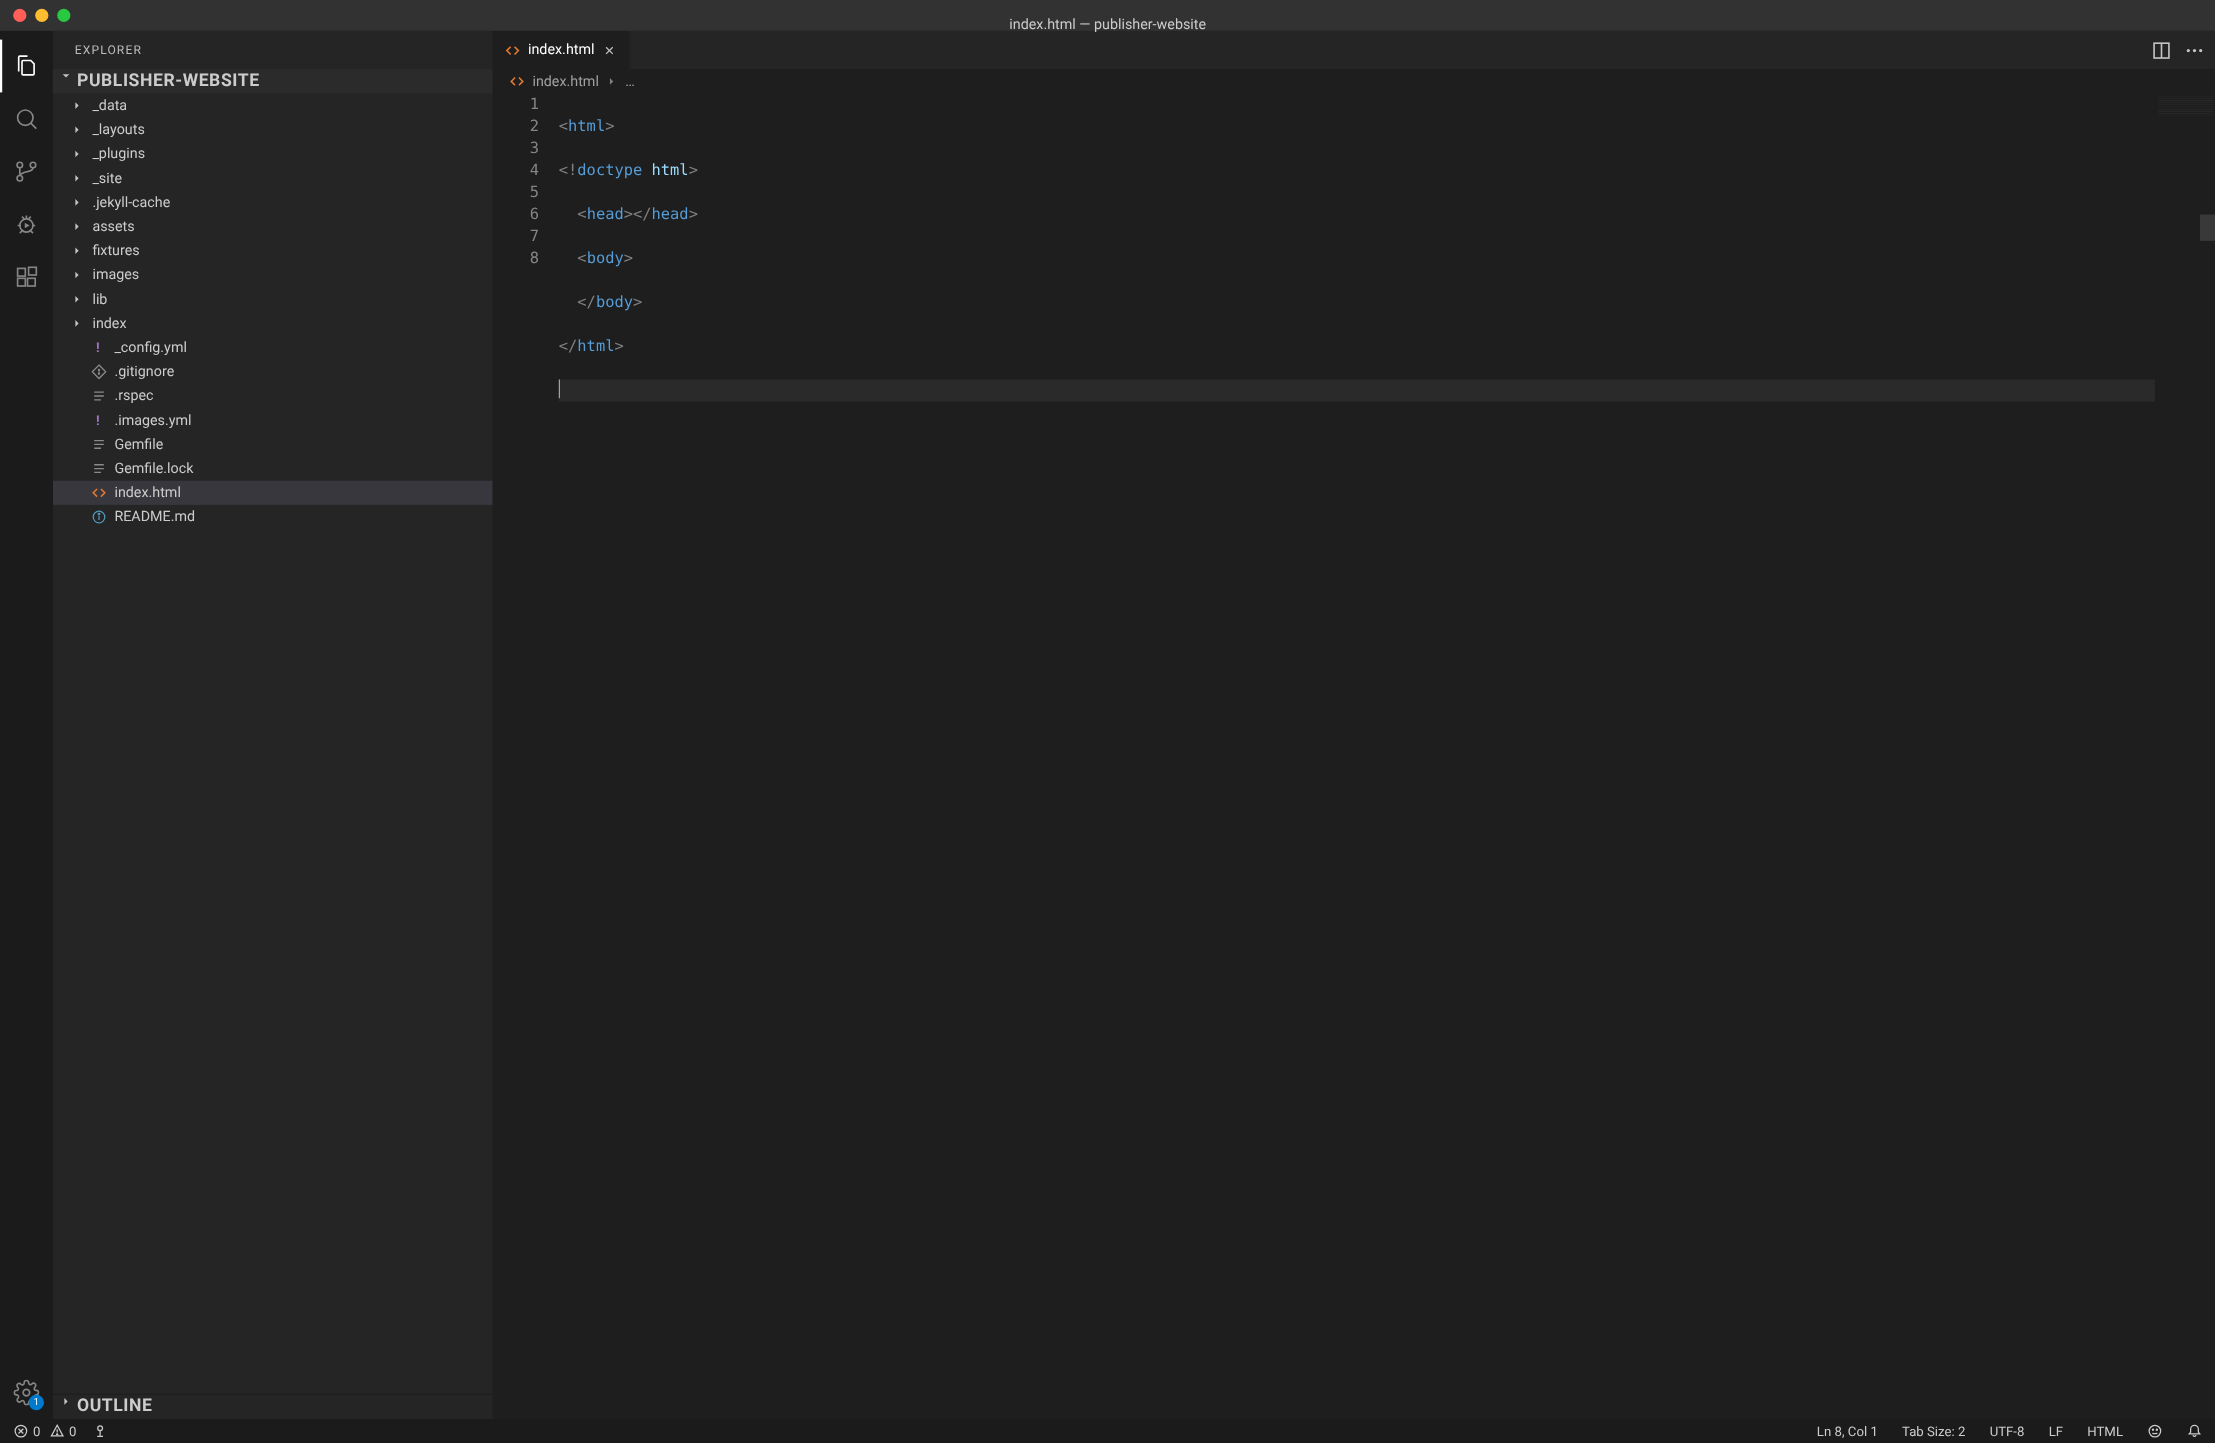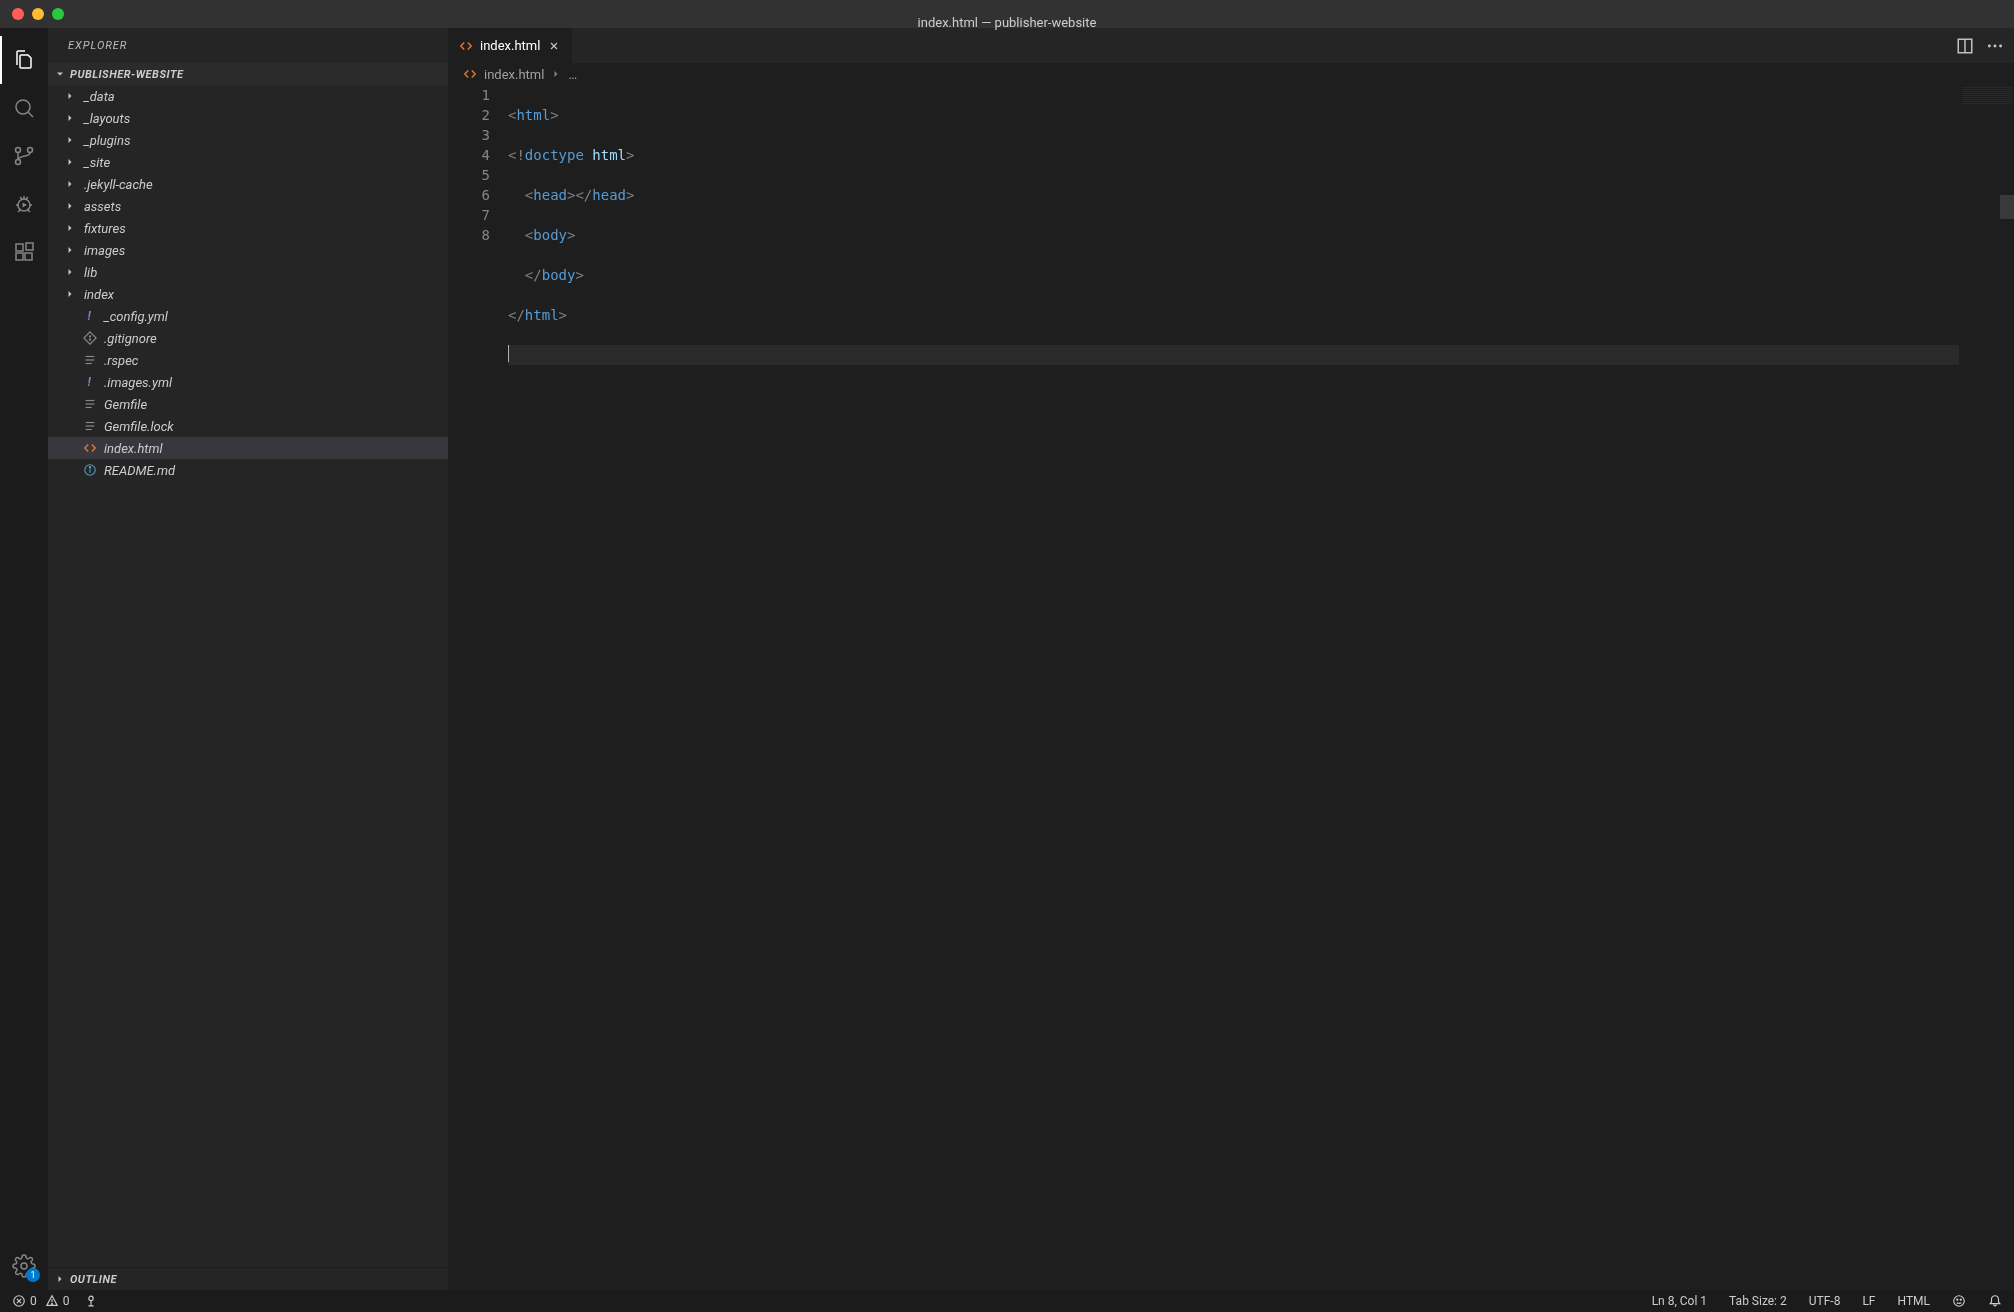--- a/index.html
+++ b/index.html
@@ -97,38 +97,37 @@
     align-items: center;
     justify-content: center;
     padding: 0 3px;
   }
   .sidebar {
     width: 400px;
     background: #252526;
     display: flex;
     flex-direction: column;
     min-height: 0;
-    font-style: italic;
   }
   .sidebar-title {
     height: 35px;
     display: flex;
     align-items: center;
     padding: 0 20px;
     font-size: 11px;
     letter-spacing: 1px;
     color: #bbbbbb;
   }
   .sidebar-section-header {
     height: 22px;
     display: flex;
-    align-items: center;
+    align-items: flex-start;
     padding: 0 4px 0 4px;
     gap: 2px;
-    font-size: 11px;
+    font-size: 16px;
     font-weight: 700;
     letter-spacing: 0.5px;
     color: #cccccc;
     background: #252526;
     cursor: pointer;
   }
   .sidebar-section-header.shaded {
     background: #2b2b2c;
   }
   .file-tree {

